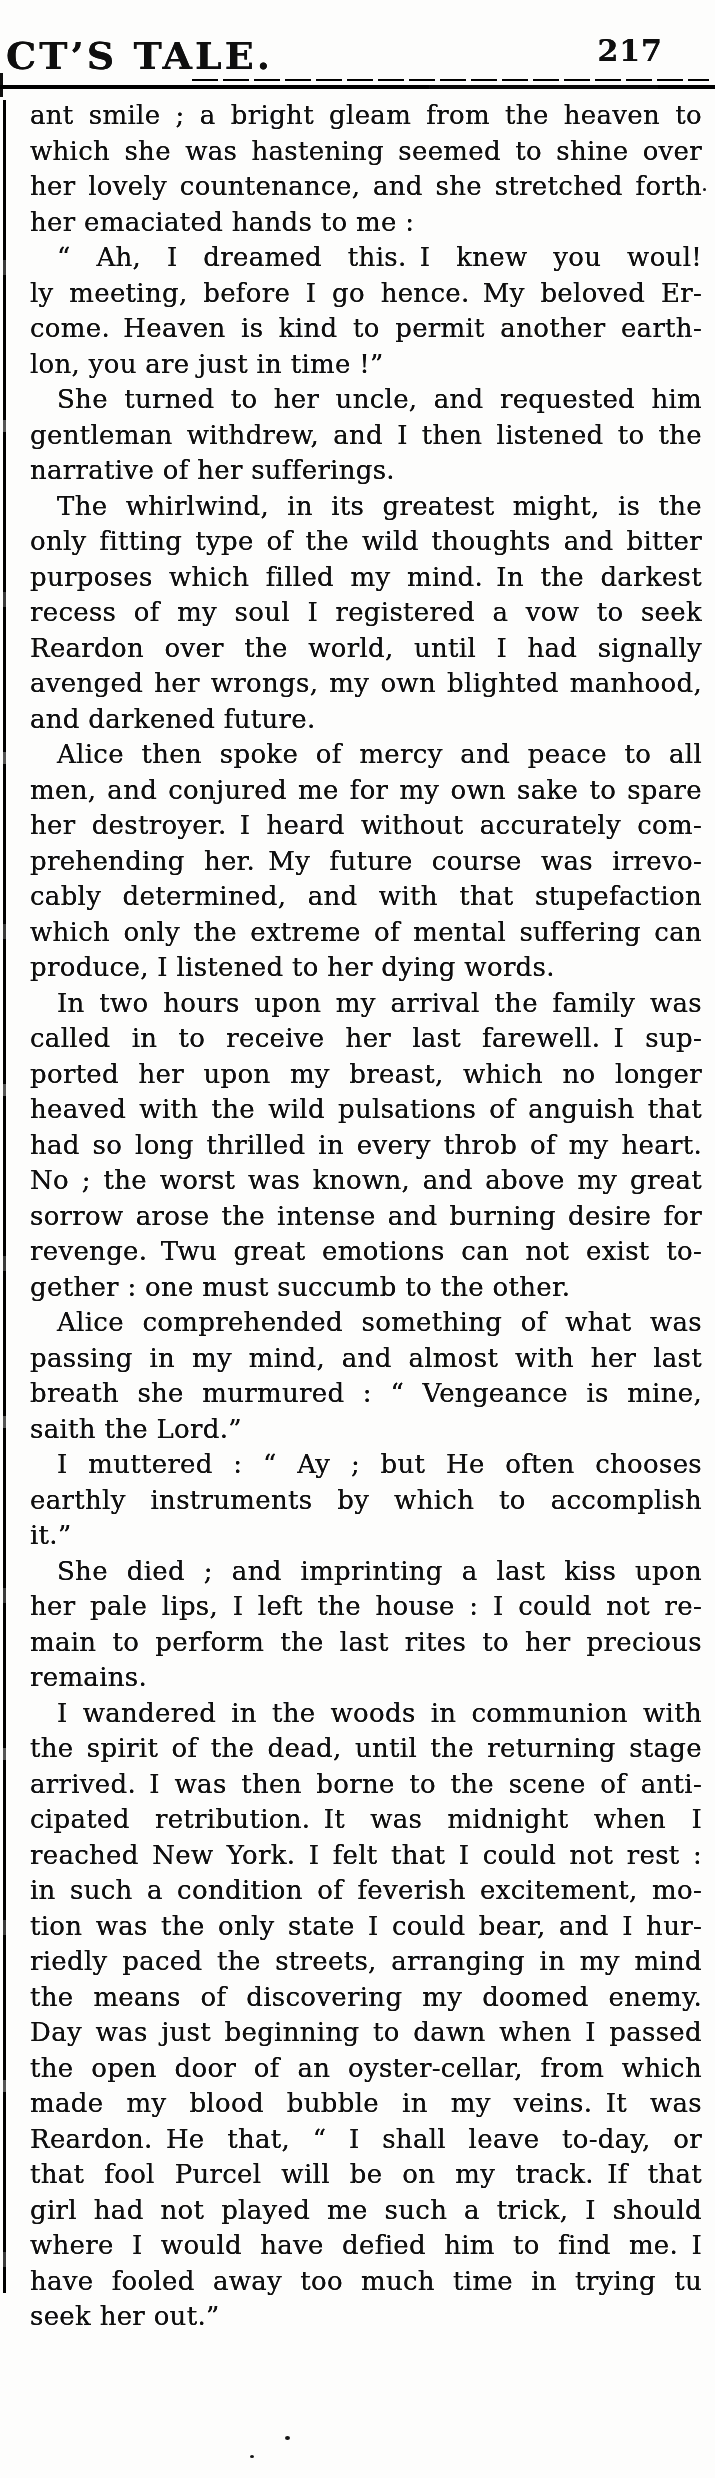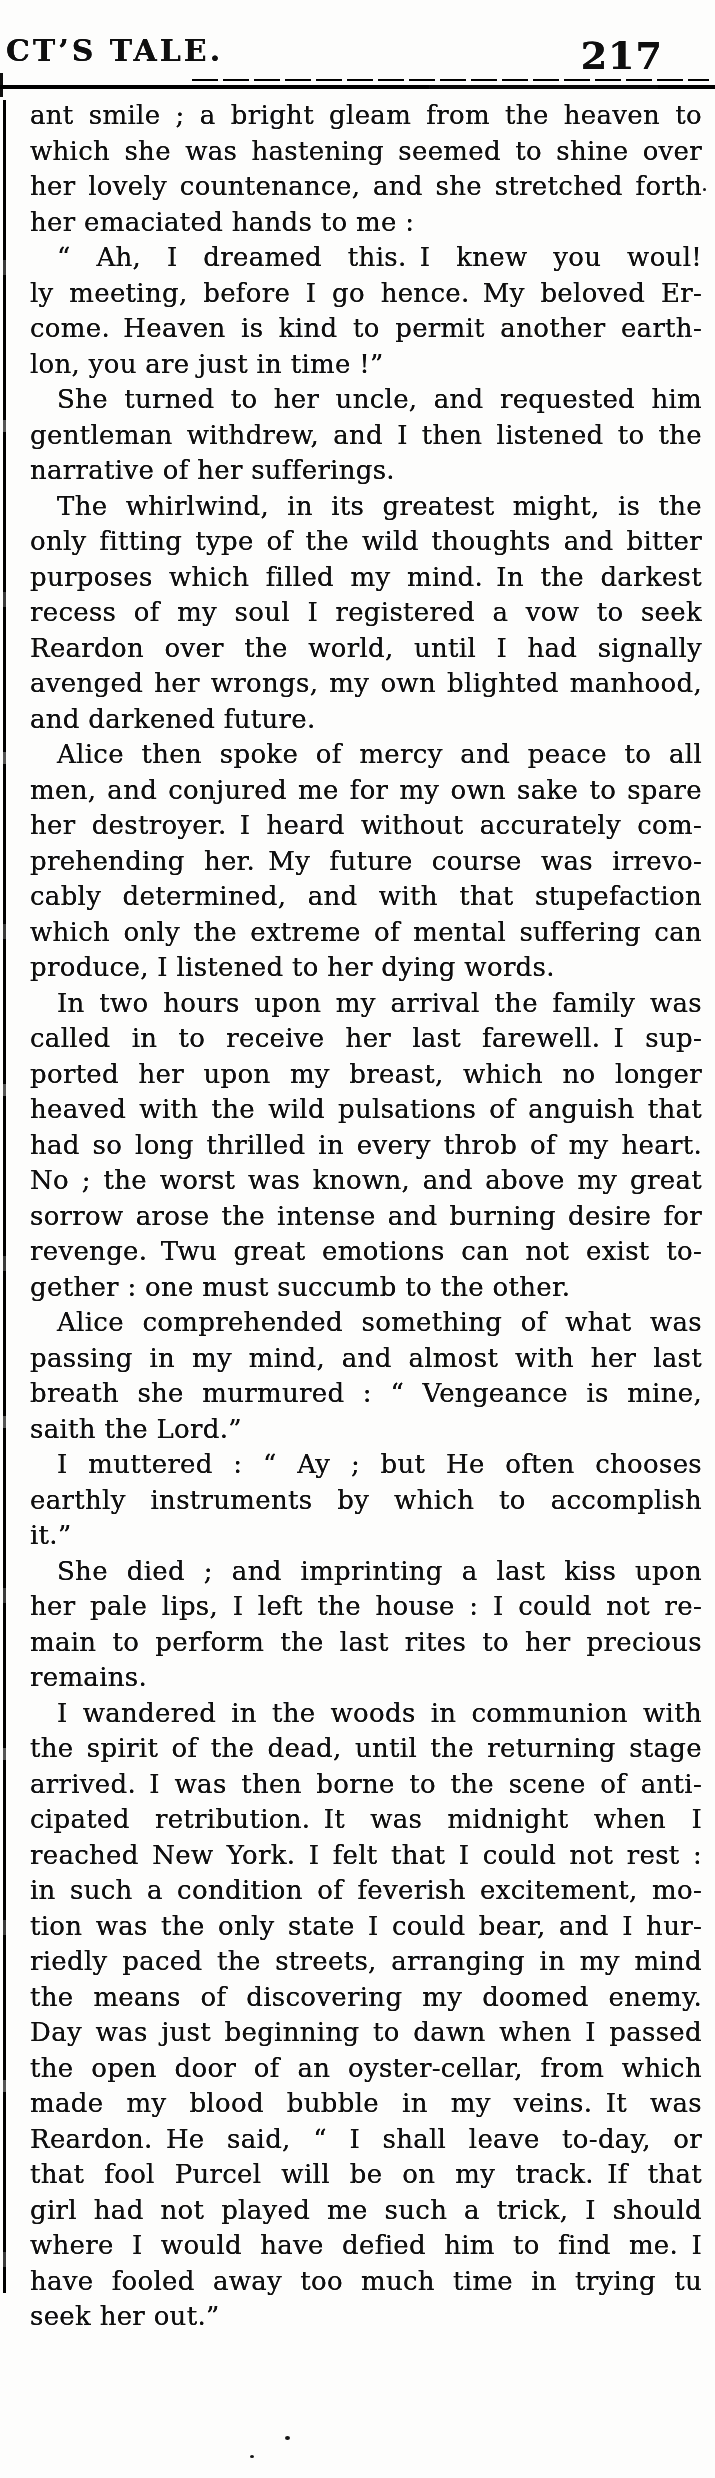--- a/index.html
+++ b/index.html
@@ -21,30 +21,30 @@
   }
   
   .header {
     position: absolute;
     top: 33px; left: 0; right: 0;
     height: 34px;
   }
   .running-title {
     position: absolute;
     left: 6px; top: 0;
-    font-size: 30px;
+    font-size: 38px;
     font-weight: bold;
     letter-spacing: 3px;
     white-space: nowrap;
     text-shadow: 0 0 0.6px var(--ink);
   }
   .page-number {
     position: absolute;
     right: 52px; top: 0;
-    font-size: 38px;
+    font-size: 30px;
     font-weight: bold;
     letter-spacing: 1px;
     text-shadow: 0 0 0.6px var(--ink);
   }
   .header-sliver {
     position: absolute;
     left: 0; top: 40px;
     width: 3px; height: 24px;
     background: var(--ink);
   }
@@ -181,21 +181,21 @@
         <div class="line">arrived. I was then borne to the scene of anti-</div>
         <div class="line">cipated retribution. It was midnight when I</div>
         <div class="line">reached New York. I felt that I could not rest :</div>
         <div class="line">in such a condition of feverish excitement, mo-</div>
         <div class="line">tion was the only state I could bear, and I hur-</div>
         <div class="line">riedly paced the streets, arranging in my mind</div>
         <div class="line">the means of discovering my doomed enemy.</div>
         <div class="line">Day was just beginning to dawn when I passed</div>
         <div class="line">the open door of an oyster-cellar, from which</div>
         <div class="line">made my blood bubble in my veins. It was</div>
-        <div class="line">Reardon. He said, “ I shall leave to-day, or</div>
+        <div class="line">Reardon. He that, “ I shall leave to-day, or</div>
         <div class="line">that fool Purcel will be on my track. If that</div>
         <div class="line">girl had not played me such a trick, I should</div>
         <div class="line">where I would have defied him to find me. I</div>
         <div class="line">have fooled away too much time in trying tu</div>
         <div class="line">seek her out.”</div>
       </div>
     </div>
   <div class="speck speck-1"></div>
   <div class="speck speck-2"></div>
   <div class="speck speck-3"></div>

